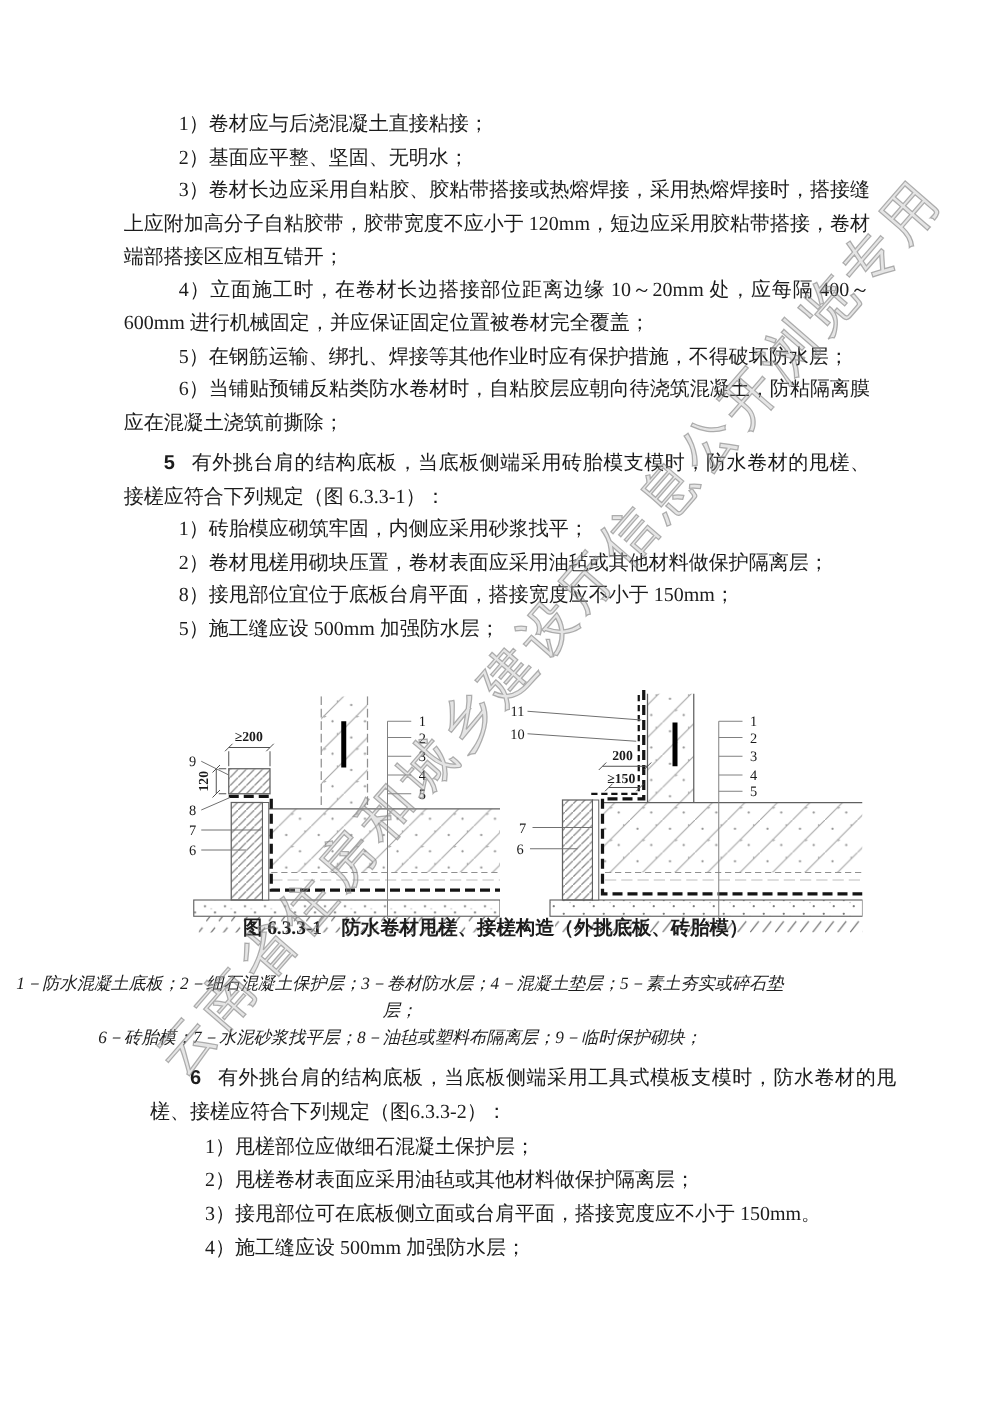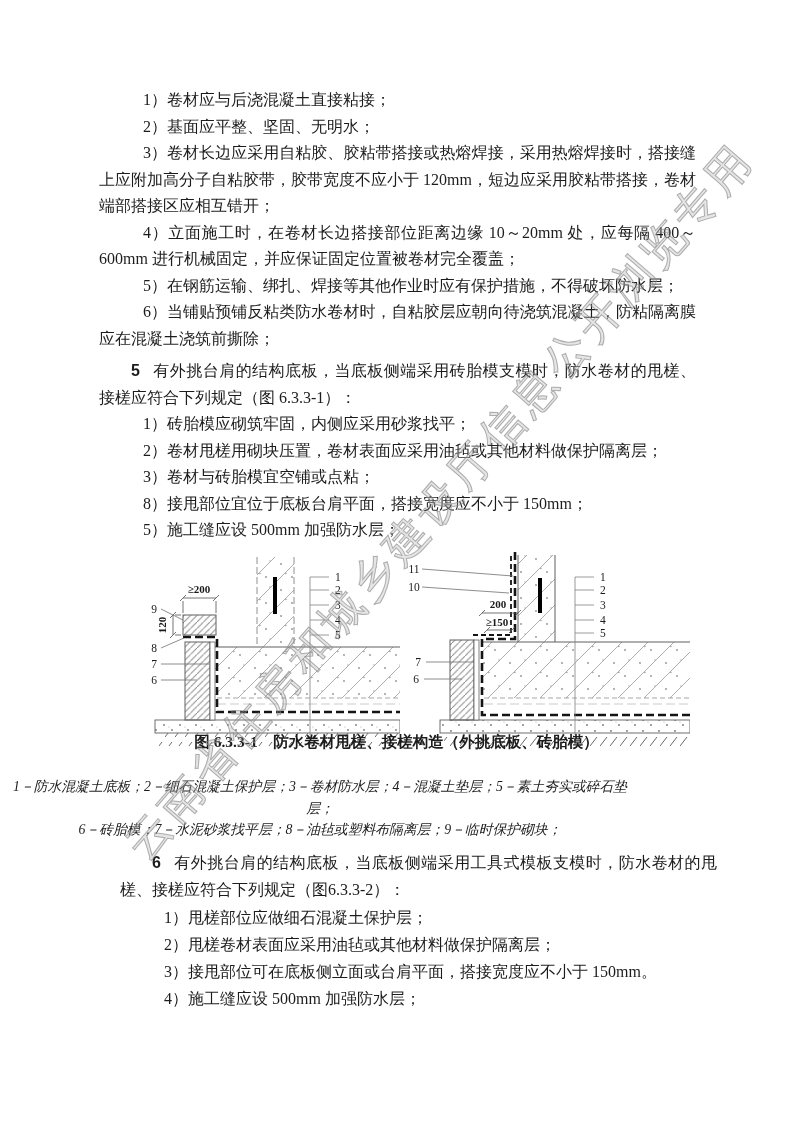--- a/index.html
+++ b/index.html
@@ -37,21 +37,20 @@
   <div class="block-top">
     <p class="li">1）卷材应与后浇混凝土直接粘接；</p>
     <p class="li">2）基面应平整、坚固、无明水；</p>
     <p class="li">3）卷材长边应采用自粘胶、胶粘带搭接或热熔焊接，采用热熔焊接时，搭接缝上应附加高分子自粘胶带，胶带宽度不应小于 120mm，短边应采用胶粘带搭接，卷材端部搭接区应相互错开；</p>
     <p class="li">4）立面施工时，在卷材长边搭接部位距离边缘 10～20mm 处，应每隔 400～600mm 进行机械固定，并应保证固定位置被卷材完全覆盖；</p>
     <p class="li">5）在钢筋运输、绑扎、焊接等其他作业时应有保护措施，不得破坏防水层；</p>
     <p class="li">6）当铺贴预铺反粘类防水卷材时，自粘胶层应朝向待浇筑混凝土，防粘隔离膜应在混凝土浇筑前撕除；</p>
     <p class="sec gap"><span class="secnum">5</span><span>有外挑台肩的结构底板，当底板侧端采用砖胎模支模时，防水卷材的甩槎、接槎应符合下列规定（图 6.3.3-1）：</span></p>
     <p class="li">1）砖胎模应砌筑牢固，内侧应采用砂浆找平；</p>
     <p class="li">2）卷材甩槎用砌块压置，卷材表面应采用油毡或其他材料做保护隔离层；</p>
-    <p class="li">3）卷材与砖胎模宜空铺或点粘；</p>
     <p class="li">8）接甩部位宜位于底板台肩平面，搭接宽度应不小于 150mm；</p>
     <p class="li">5）施工缝应设 500mm 加强防水层；</p>
   </div>
 
   <svg class="diag" style="left:145px;top:557px" width="255" height="200" viewBox="0 0 255 200">
     <defs>
       <pattern id="Lbrick" width="6.5" height="6.5" patternUnits="userSpaceOnUse">
         <path d="M-1,7.5 L7.5,-1" stroke="#8a8a8a" stroke-width="1" fill="none"></path>
       </pattern>
       <pattern id="Lconc" width="26" height="26" patternUnits="userSpaceOnUse">

